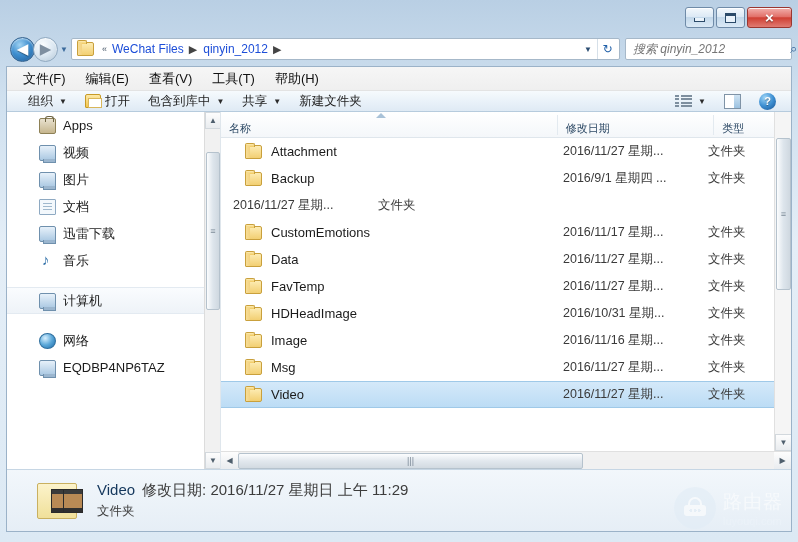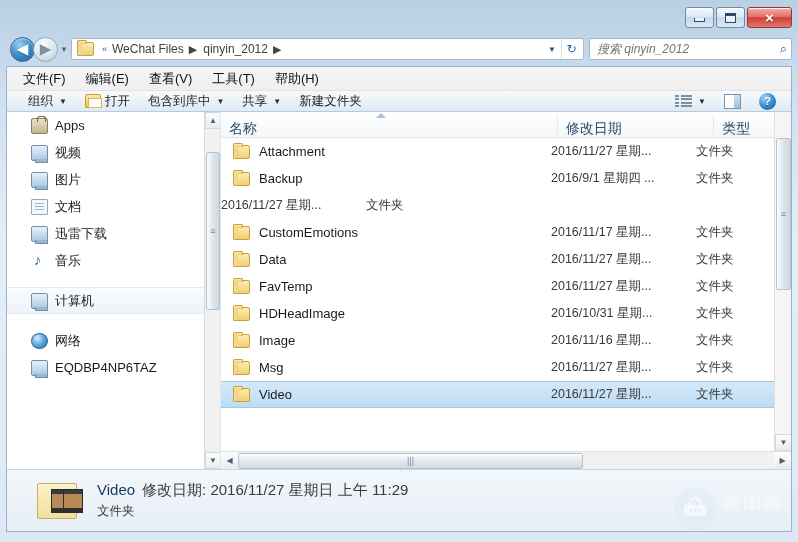--- a/index.html
+++ b/index.html
@@ -119,33 +119,33 @@
   #addr-crumbs {
     flex: 1;
     display: flex;
     align-items: center;
     gap: 0px;
     white-space: nowrap;
     overflow: hidden;
     font-size: 12px;
     color: #000;
   }
-  .crumb { padding: 1px 3px; color: #404040; }
+  .crumb { padding: 1px 3px; color: #1d4ed8; }
   .crumb-sep { color: #4a5a6a; font-size: 9px; padding: 0 2px; }
   .crumb-chev { color: #444; font-size: 11px; padding: 0 3px 0 2px; }
   #addr-dropdown { color: #2d4f73; font-size: 8px; padding: 0 5px; }
   #refresh-btn {
     width: 20px; height: 20px;
     display: flex; align-items: center; justify-content: center;
     border-left: 1px solid #d6e0e9;
     color: #1f5fa8; font-size: 12px;
   }
 
   #searchbox {
-    width: 203px;
+    width: 167px;
     height: 22px;
     background: #ffffff;
     border: 1px solid #a6b8c9;
     border-radius: 2px;
     display: flex;
     align-items: center;
     padding: 0 4px 0 7px;
   }
   #search-input {
     flex: 1;
@@ -248,21 +248,21 @@
     width: 214px;
     background: #ffffff;
     position: relative;
     border-right: 1px solid #dfe6ec;
     overflow: hidden;
   }
   .nav-item {
     height: 27px;
     display: flex;
     align-items: center;
-    padding-left: 24px;
+    padding-left: 32px;
     gap: 7px;
     font-size: 13px;
     color: #1b1b1b;
   }
   .nav-item.root { }
   .nav-item.selected {
     background: linear-gradient(to bottom,#fafcfe,#eef3f8);
     border-top: 1px solid #e3eaf1;
     border-bottom: 1px solid #e3eaf1;
   }
@@ -306,21 +306,21 @@
   #colhdr {
     height: 26px;
     background: linear-gradient(to bottom,#ffffff,#f4f7fa);
     border-bottom: 1px solid #dfe6ec;
     display: flex;
     align-items: center;
     position: relative;
     flex: 0 0 26px;
   }
   .col {
-    font-size: 14px;
+    font-size: 11px;
     color: #2e4a66;
     padding-left: 8px;
     height: 20px;
     line-height: 26px;
     position: relative;
   }
   .col + .col { border-left: 1px solid #e3eaf0; margin-left: 16px; }
   .col-name { width: 330px; }
   .col-date { width: 145px; }
   .col-type { width: 80px; }
@@ -333,20 +333,21 @@
     border-bottom: 5px solid #a9c2d8;
   }
 
   #rows { flex: 1; overflow: hidden; }
   .row {
     height: 27px;
     display: flex;
     align-items: center;
     font-size: 13px;
     color: #1b1b1b;
+    padding-left: 12px;
   }
   .row.selected {
     background: linear-gradient(to bottom,#d4e9f9,#bcdcf5);
     border-top: 1px solid #9fc9e8;
     border-bottom: 1px solid #9fc9e8;
   }
   .cell-name { width: 330px; display: flex; align-items: center; gap: 9px; padding-left: 12px; }
   .cell-date { width: 145px; color: #3a3a3a; font-size: 12.5px; }
   .cell-type { width: 80px; color: #3a3a3a; font-size: 12.5px; }
 

